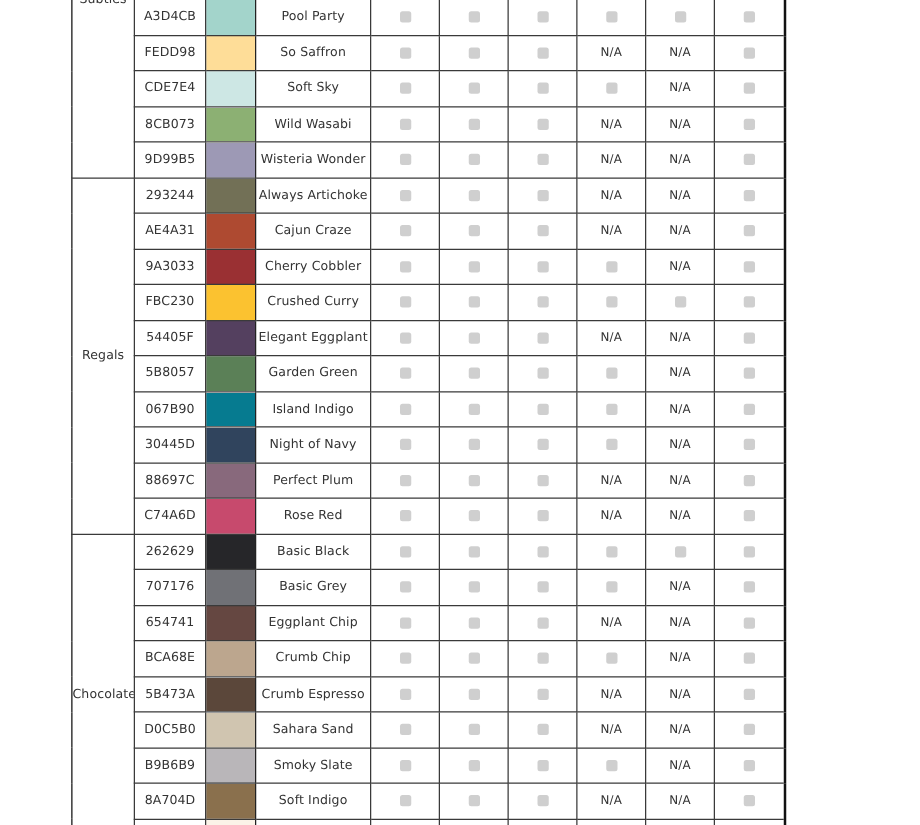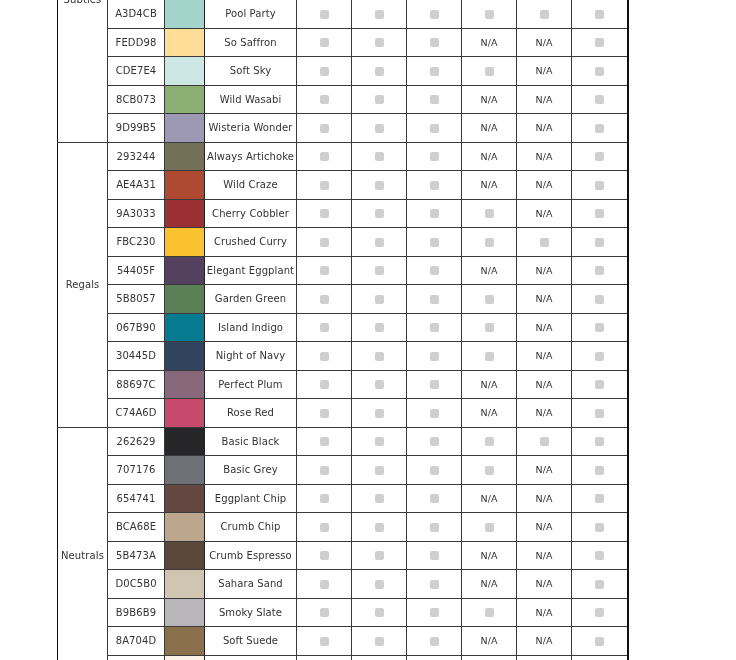--- a/index.html
+++ b/index.html
@@ -102,21 +102,21 @@
           <td><span class="cb" style="background: rgb(207, 207, 207);"></span></td>
           <td><span class="cb" style="background: rgb(207, 207, 207);"></span></td>
           <td><span class="cb" style="background: rgb(207, 207, 207);"></span></td>
           <td><span class="na">N/A</span></td>
           <td><span class="na">N/A</span></td>
           <td class="last"><span class="cb" style="background: rgb(207, 207, 207);"></span></td>
         </tr>
         <tr>
           <td class="hex">AE4A31</td>
           <td class="swatch" style="background: rgb(174, 74, 49);"></td>
-          <td class="name">Wild Craze</td>
+          <td class="name">Cajun Craze</td>
           <td><span class="cb" style="background: rgb(207, 207, 207);"></span></td>
           <td><span class="cb" style="background: rgb(207, 207, 207);"></span></td>
           <td><span class="cb" style="background: rgb(207, 207, 207);"></span></td>
           <td><span class="na">N/A</span></td>
           <td><span class="na">N/A</span></td>
           <td class="last"><span class="cb" style="background: rgb(207, 207, 207);"></span></td>
         </tr>
         <tr>
           <td class="hex">9A3033</td>
           <td class="swatch" style="background: rgb(154, 48, 51);"></td>
@@ -199,21 +199,21 @@
           <td class="swatch" style="background: rgb(199, 74, 109);"></td>
           <td class="name">Rose Red</td>
           <td><span class="cb" style="background: rgb(207, 207, 207);"></span></td>
           <td><span class="cb" style="background: rgb(207, 207, 207);"></span></td>
           <td><span class="cb" style="background: rgb(207, 207, 207);"></span></td>
           <td><span class="na">N/A</span></td>
           <td><span class="na">N/A</span></td>
           <td class="last"><span class="cb" style="background: rgb(207, 207, 207);"></span></td>
         </tr>
         <tr>
-          <td class="group" rowspan="9"><span>Neutrals</span></td>
+          <td class="group" rowspan="9"><span>Chocolate</span></td>
           <td class="hex">262629</td>
           <td class="swatch" style="background: rgb(38, 38, 41);"></td>
           <td class="name">Basic Black</td>
           <td><span class="cb" style="background: rgb(207, 207, 207);"></span></td>
           <td><span class="cb" style="background: rgb(207, 207, 207);"></span></td>
           <td><span class="cb" style="background: rgb(207, 207, 207);"></span></td>
           <td><span class="cb" style="background: rgb(207, 207, 207);"></span></td>
           <td><span class="cb" style="background: rgb(207, 207, 207);"></span></td>
           <td class="last"><span class="cb" style="background: rgb(207, 207, 207);"></span></td>
         </tr>
@@ -279,21 +279,21 @@
           <td><span class="cb" style="background: rgb(207, 207, 207);"></span></td>
           <td><span class="cb" style="background: rgb(207, 207, 207);"></span></td>
           <td><span class="cb" style="background: rgb(207, 207, 207);"></span></td>
           <td><span class="cb" style="background: rgb(207, 207, 207);"></span></td>
           <td><span class="na">N/A</span></td>
           <td class="last"><span class="cb" style="background: rgb(207, 207, 207);"></span></td>
         </tr>
         <tr>
           <td class="hex">8A704D</td>
           <td class="swatch" style="background: rgb(138, 112, 77);"></td>
-          <td class="name">Soft Suede</td>
+          <td class="name">Soft Indigo</td>
           <td><span class="cb" style="background: rgb(207, 207, 207);"></span></td>
           <td><span class="cb" style="background: rgb(207, 207, 207);"></span></td>
           <td><span class="cb" style="background: rgb(207, 207, 207);"></span></td>
           <td><span class="na">N/A</span></td>
           <td><span class="na">N/A</span></td>
           <td class="last"><span class="cb" style="background: rgb(207, 207, 207);"></span></td>
         </tr>
         <tr>
           <td class="hex"></td>
           <td class="swatch" style="background: rgb(251, 243, 232);"></td>

